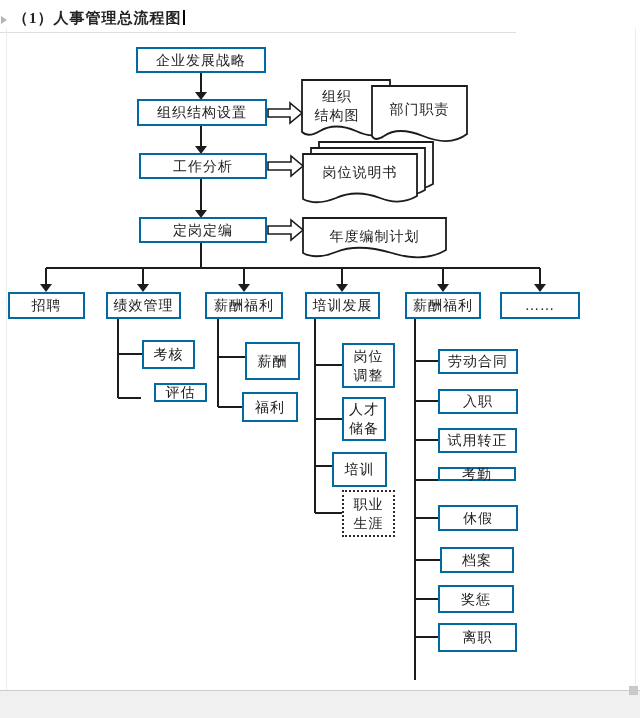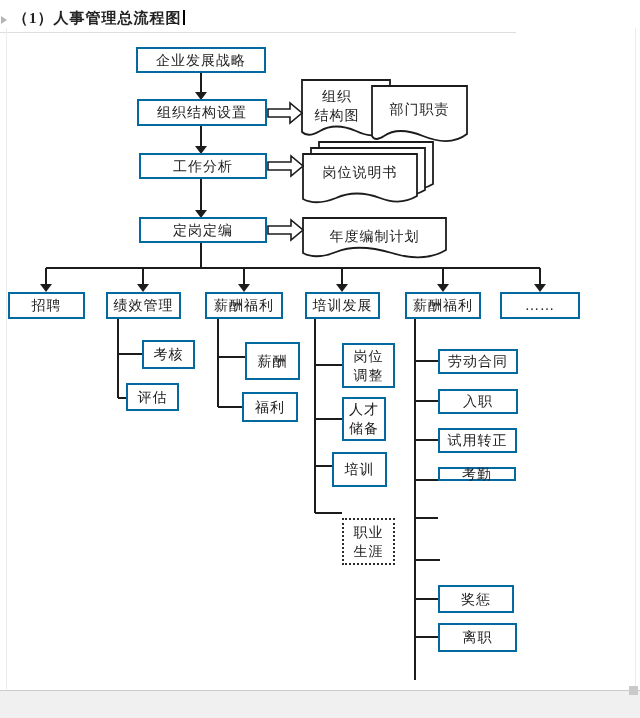--- a/index.html
+++ b/index.html
@@ -32,21 +32,21 @@
   .footer-strip{position:absolute;left:0;top:690px;width:640px;height:28px;background:#f0f0f0;border-top:1px solid #cccccc;}
   .corner-nub{position:absolute;left:629px;top:686px;width:9px;height:9px;background:#c9c9c9;}
   svg.wires{position:absolute;left:0;top:0;width:640px;height:718px;}
   .nd{
     position:absolute;box-sizing:border-box;
     border:2px solid #0369a1;background:#ffffff;
     display:flex;align-items:center;justify-content:center;
     font-size:14px;letter-spacing:1px;line-height:19px;
     text-align:center;white-space:pre-line;
   }
-  .nd.dashed{border:2px dotted #2a2a2a;margin-top:28px;}
+  .nd.dashed{border:2px dotted #2a2a2a;}
   .doc-label{
     position:absolute;box-sizing:border-box;
     display:flex;align-items:center;justify-content:center;
     font-size:14px;letter-spacing:1px;line-height:19px;
     text-align:center;white-space:pre-line;background:transparent;
   }
 </style>
 </head>
 <body>
 
@@ -124,35 +124,37 @@
   <div class="doc-label" style="left:306px;top:160px;width:108px;height:24px">岗位说明书</div>
 
   <div class="nd" style="left:8px;top:292px;width:77px;height:27px">招聘</div>
   <div class="nd" style="left:106px;top:292px;width:75px;height:27px">绩效管理</div>
   <div class="nd" style="left:205px;top:292px;width:78px;height:27px">薪酬福利</div>
   <div class="nd" style="left:305px;top:292px;width:75px;height:27px">培训发展</div>
   <div class="nd" style="left:405px;top:292px;width:76px;height:27px">薪酬福利</div>
   <div class="nd" style="left:500px;top:292px;width:80px;height:27px">……</div>
 
   <div class="nd" style="left:142px;top:340px;width:53px;height:29px">考核</div>
-  <div class="nd" style="left:126px;top:383px;width:53px;height:28px">评估</div>
+  <div class="nd" style="left:154px;top:383px;width:53px;height:19px">评估</div>
 
   <div class="nd" style="left:245px;top:342px;width:55px;height:38px">薪酬</div>
   <div class="nd" style="left:242px;top:392px;width:56px;height:30px">福利</div>
 
   <div class="nd" style="left:342px;top:343px;width:53px;height:45px">岗位
 调整</div>
   <div class="nd" style="left:342px;top:397px;width:44px;height:44px">人才
 储备</div>
   <div class="nd" style="left:332px;top:452px;width:55px;height:35px">培训</div>
   <div class="nd dashed" style="left:342px;top:490px;width:53px;height:47px">职业
 生涯</div>
 
   <div class="nd" style="left:438px;top:349px;width:80px;height:25px">劳动合同</div>
   <div class="nd" style="left:438px;top:389px;width:80px;height:25px">入职</div>
   <div class="nd" style="left:438px;top:428px;width:79px;height:25px">试用转正</div>
   <div class="nd" style="left:438px;top:467px;width:78px;height:14px">考勤</div>
+  <div class="nd" style="left:438px;top:505px;width:80px;height:26px">休假</div>
+  <div class="nd" style="left:440px;top:547px;width:74px;height:26px">档案</div>
   <div class="nd" style="left:438px;top:585px;width:76px;height:28px">奖惩</div>
   <div class="nd" style="left:438px;top:623px;width:79px;height:29px">离职</div>
 
   <div class="footer-strip"></div>
   <div class="corner-nub"></div>
 </div>
 
 </body></html>

